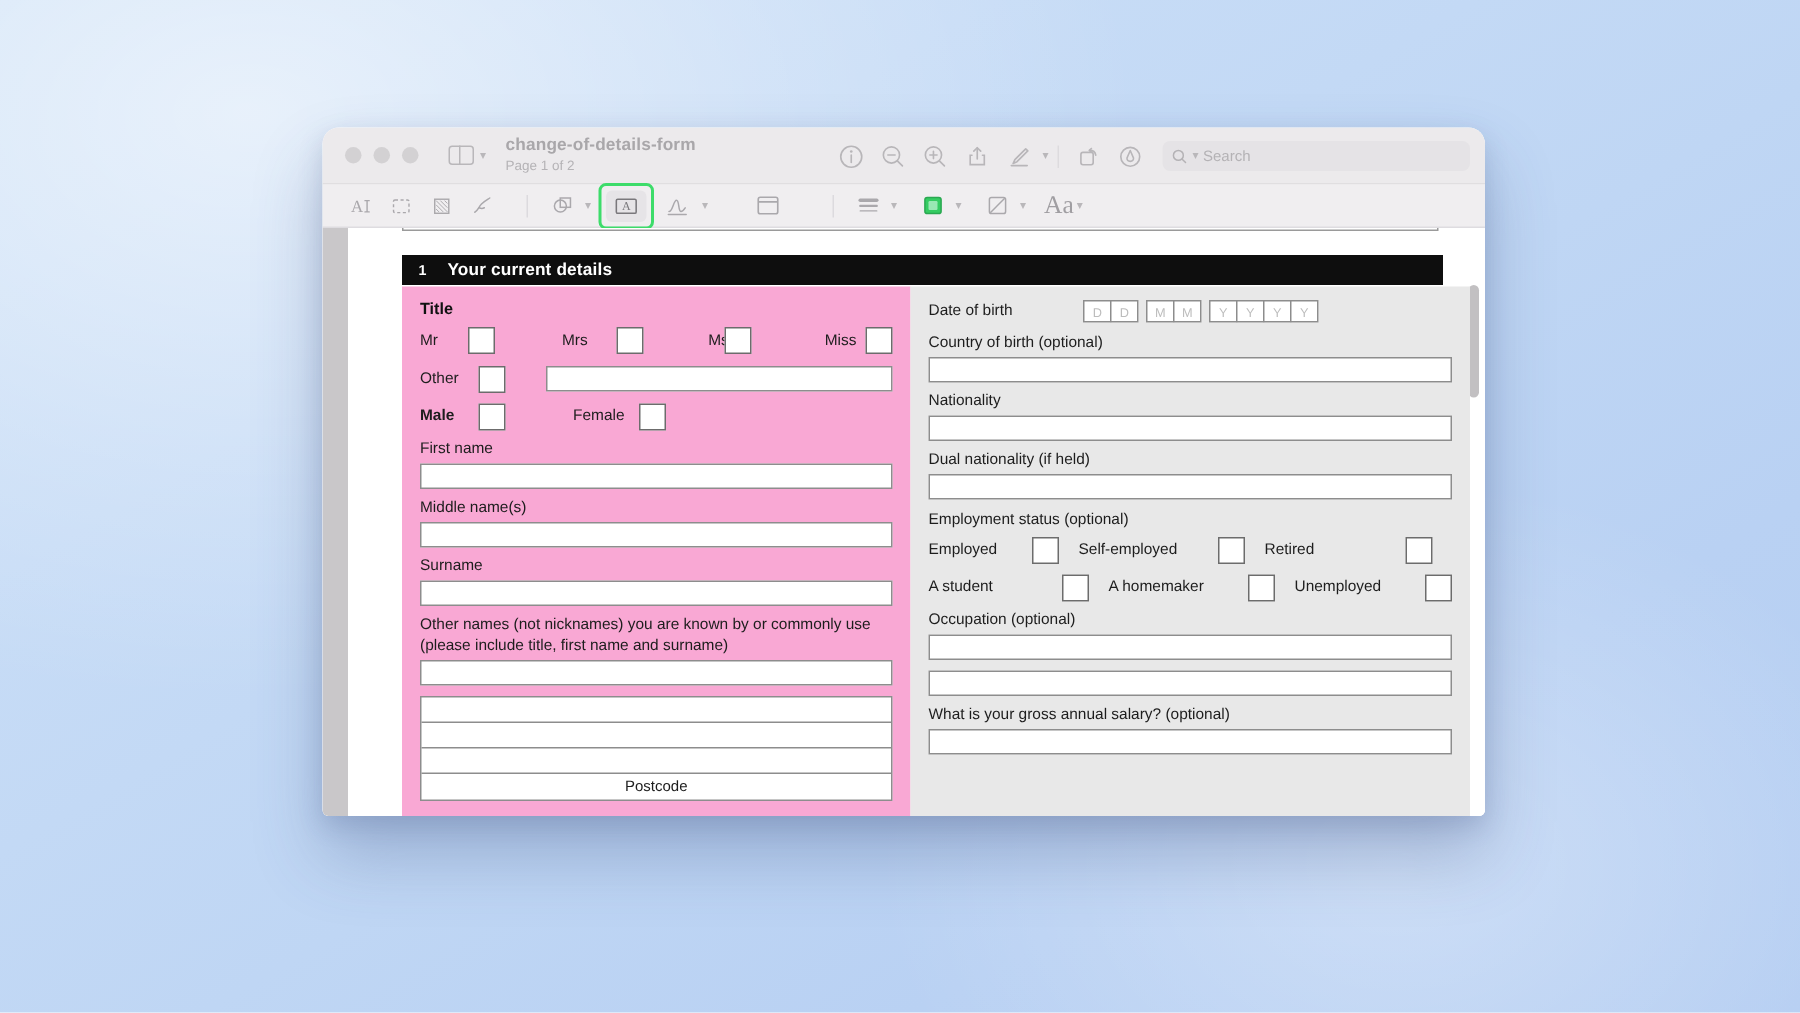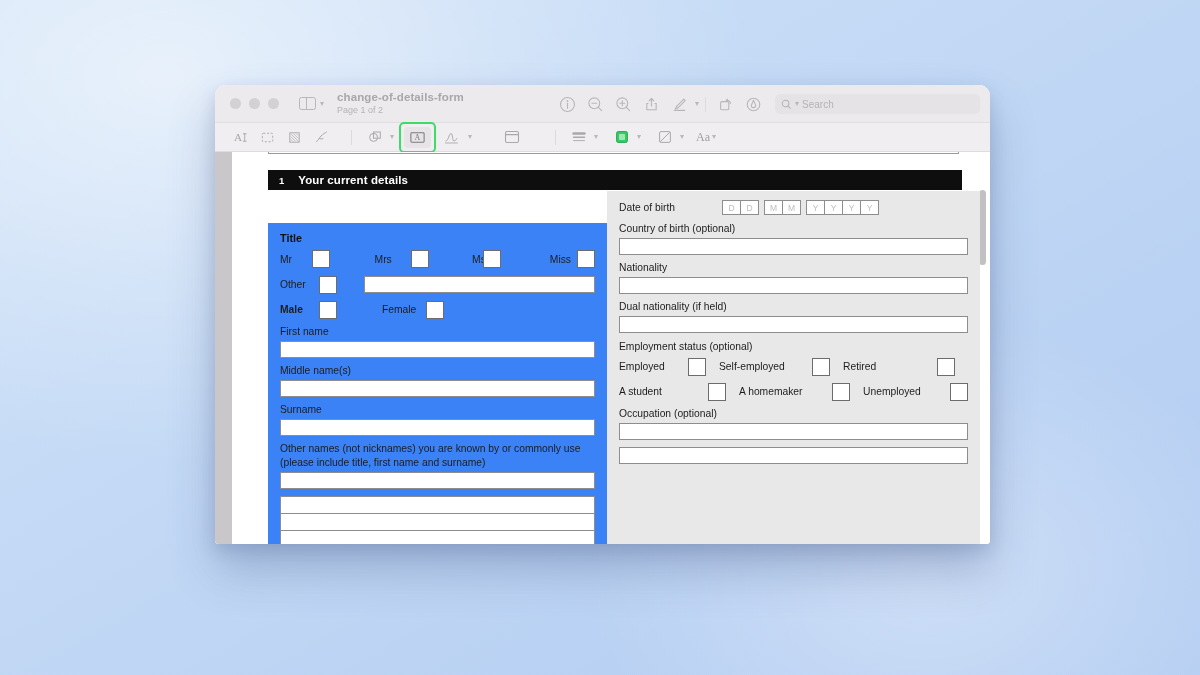--- a/index.html
+++ b/index.html
@@ -95,21 +95,21 @@
     border:1px solid #9a9a9a; background:#ffffff;
   }
   .band {
     position:absolute; left:36px; right:7px; top:18px; height:20px; background:#0e0e0e;
     display:flex; align-items:center; padding-left:11px; gap:14px;
   }
   .band-num { color:#fff; font-size:9.5px; font-weight:bold; }
   .band-title { color:#fff; font-size:11.5px; font-weight:bold; letter-spacing:0.1px; }
 
   .cols { position:absolute; left:36px; right:7px; top:39px; bottom:0; display:flex; }
-  .col-l { width:339px; background:#3b82f6; position:relative; padding:9px 12px 0 12px;margin-top:32px; }
+  .col-l { width:339px; background:#f9a8d4; position:relative; padding:9px 12px 0 12px; }
   .col-gap { width:16px; background:#ffffff; }
   .col-r { flex:1; background:#e8e8e8; position:relative; padding:9px 12px 0 12px; }
 
   .lbl { font-size:10.3px; color:#1d1d1d; }
   .lbl-b { font-size:10.8px; color:#111; font-weight:bold; }
   .fld {
     background:#ffffff; border:1px solid #8d8d8d; height:17px; width:100%;
   }
   .row { display:flex; align-items:center; }
   .cb { width:18px; height:18px; background:#ffffff; border:1px solid #6c6c6c; flex:none; }
@@ -303,21 +303,21 @@
       <div class="tool">
         <svg width="16" height="14" viewBox="0 0 16 14">
             <rect x="2.6" y="1.6" width="10.8" height="10.8" rx="1.4" fill="none" stroke="currentColor" stroke-width="1"></rect>
             <path d="M3.2 11.8L12.8 2.2" stroke="currentColor" stroke-width="1"></path>
           </svg>
       </div>
       <span class="chev">▾</span>
     </div>
     <div class="tool-combo" style="margin-left:8px;">
       <div class="tool" style="width:auto;">
-        <span style="font-size:12px;color:#a09ea2;font-family:'Liberation Serif',serif;">Aa</span>
+        <span style="font-size:17px;color:#a09ea2;font-family:'Liberation Serif',serif;">Aa</span>
       </div>
       <span class="chev">▾</span>
     </div>
   </div>
 
   <div class="content">
     <div class="thumbstrip"></div>
     <div class="page-area">
       <div class="scrollbar-thumb"></div>
 
@@ -448,19 +448,23 @@
 
             <div class="mt6">
               <div class="lbl">Occupation (optional)</div>
               <div class="fld mt4"></div>
             </div>
 
             <div class="mt7">
               <div class="fld mt4"></div>
             </div>
 
+            <div class="mt7">
+              <div class="lbl">What is your gross annual salary? (optional)</div>
+              <div class="fld mt4"></div>
+            </div>
           </div>
 
         </div>
       </div>
     </div>
   </div>
 </div>
 
 </body></html>

